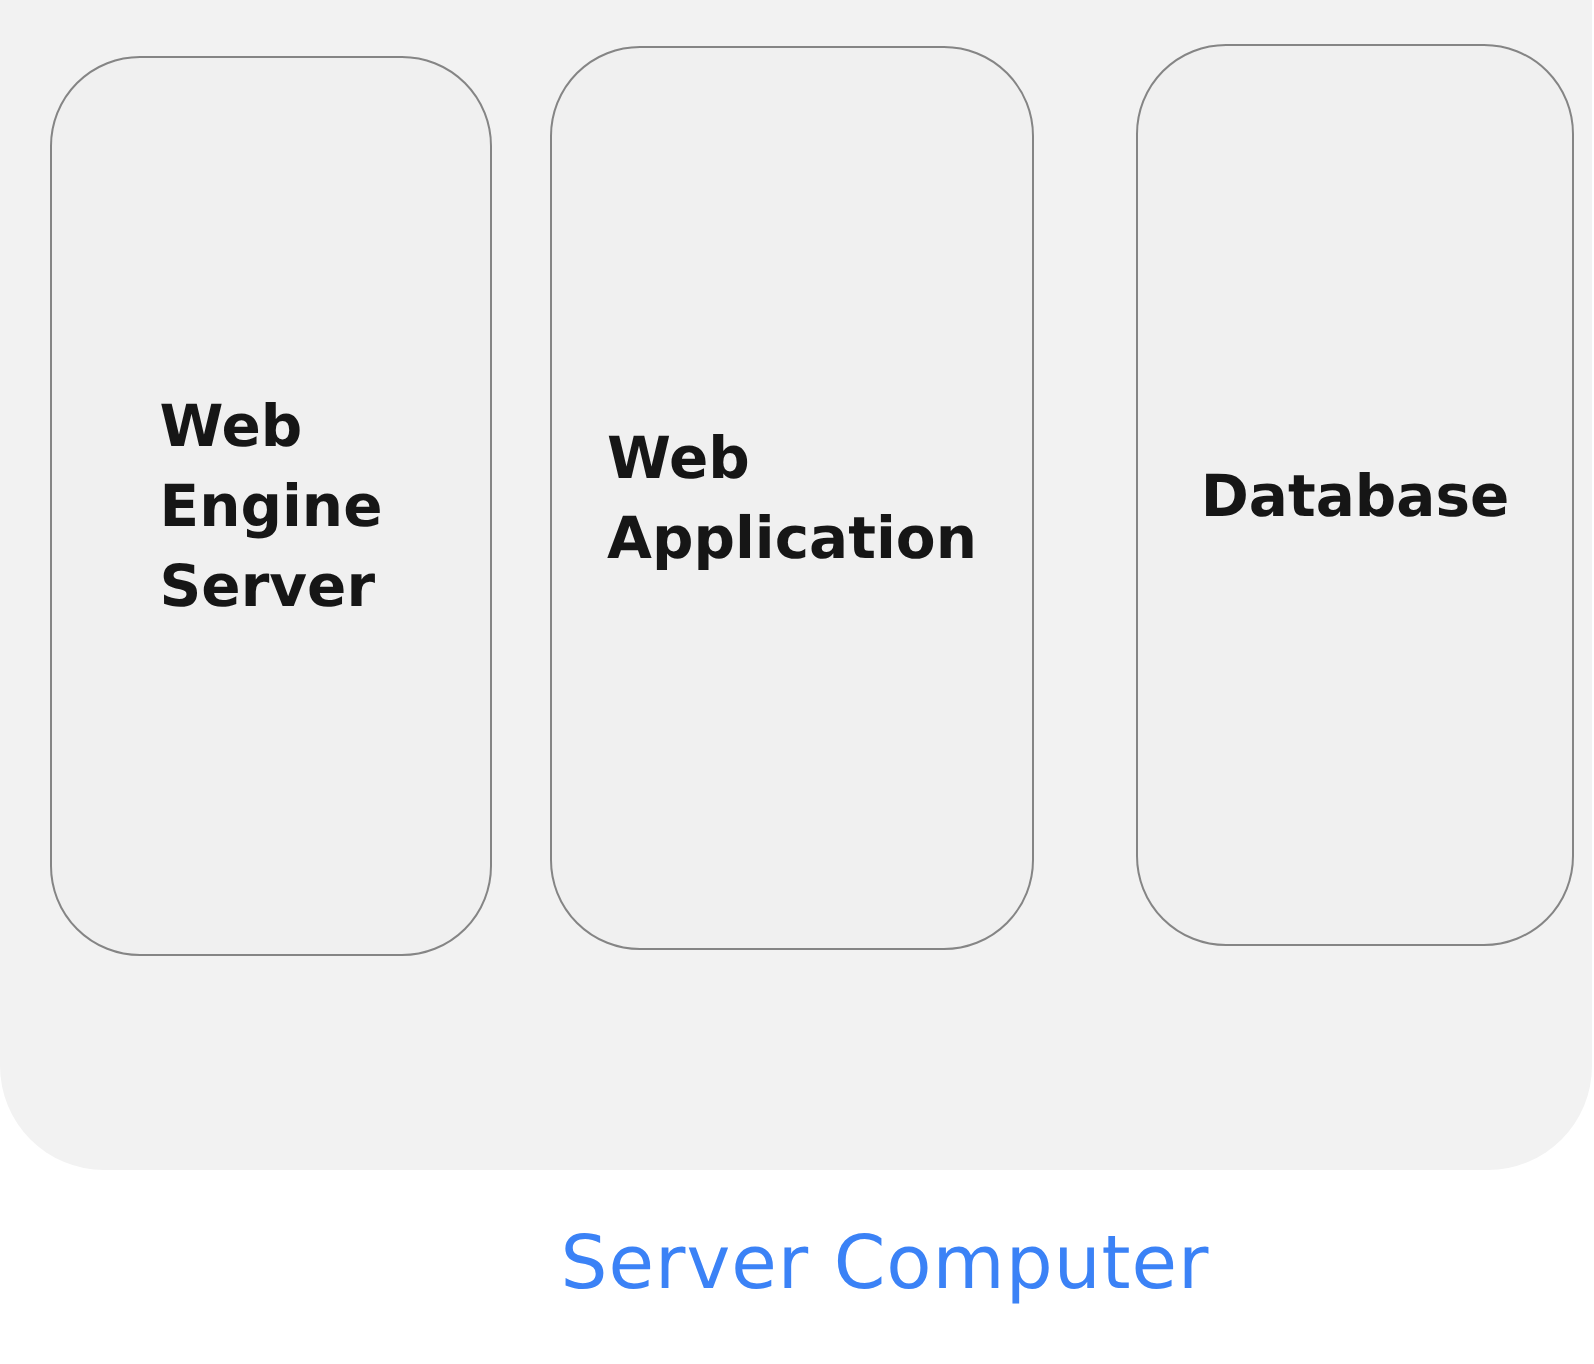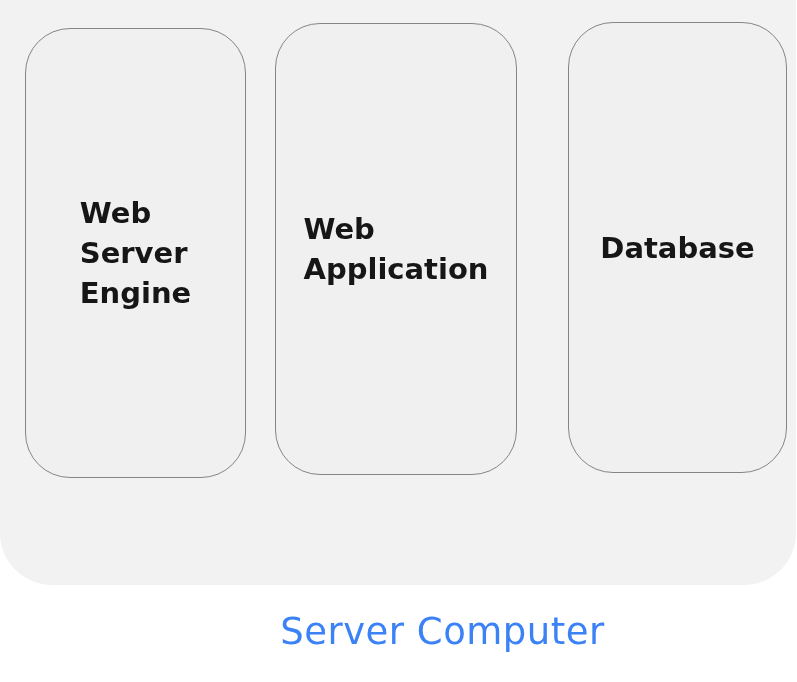--- a/index.html
+++ b/index.html
@@ -73,22 +73,22 @@
 </head>
 <body>
 
 <div class="stage">
 
   <div class="container"></div>
 
   <div class="box box-web-server-engine">
     <div>
       <div>Web</div>
+      <div>Engine</div>
       <div>Server</div>
-      <div>Engine</div>
     </div>
   </div>
 
   <div class="box box-web-application">
     <div>
       <div>Web</div>
       <div>Application</div>
     </div>
   </div>
 

